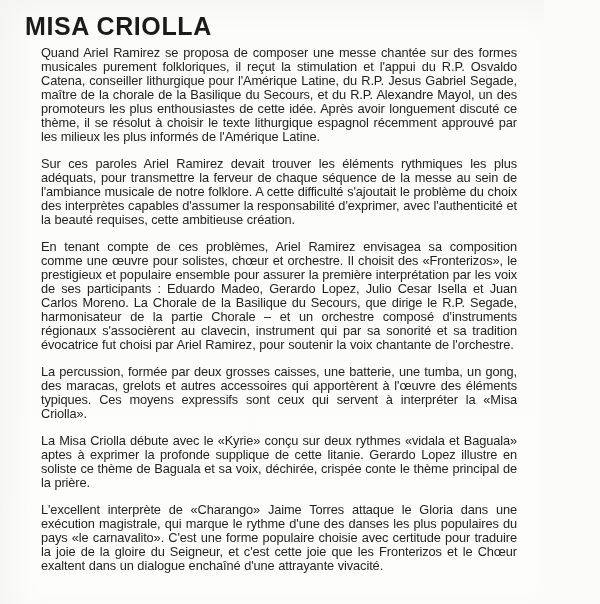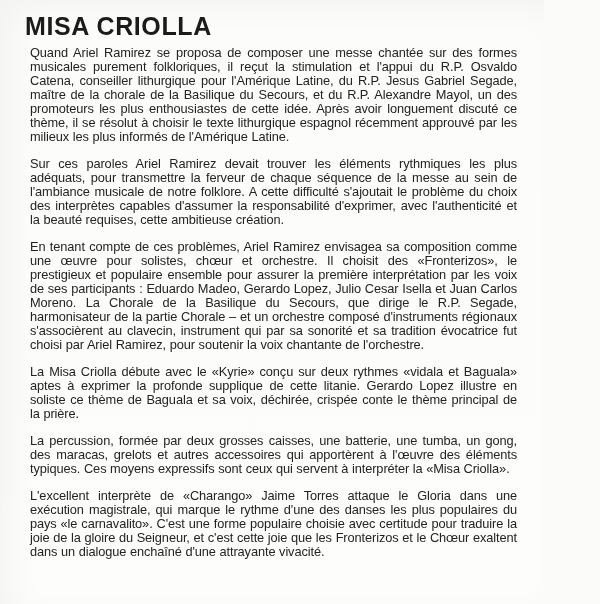--- a/index.html
+++ b/index.html
@@ -24,38 +24,38 @@
   }
   .page-title {
     margin: 0 0 7px 0;
     font-size: 25px;
     font-weight: 700;
     letter-spacing: 0.6px;
     color: #1b1b1b;
     line-height: 1.05;
   }
   .body-text p {
-    margin: 0 0 13px 5px;
+    margin: 0 0 13px 16px;
     font-size: 12.8px;
     line-height: 14px;
     letter-spacing: -0.1px;
     word-spacing: 0.2px;
     text-align: justify;
     color: #232323;
   }
   .body-text p:last-child {
     margin-bottom: 0;
   }
 </style>
 </head>
 <body>
 
 <div class="page">
   <h1 class="page-title">MISA CRIOLLA</h1>
   <div class="body-text">
     <p>Quand Ariel Ramirez se proposa de composer une messe chantée sur des formes musicales purement folkloriques, il reçut la stimulation et l'appui du R.P. Osvaldo Catena, conseiller lithurgique pour l'Amérique Latine, du R.P. Jesus Gabriel Segade, maître de la chorale de la Basilique du Secours, et du R.P. Alexandre Mayol, un des promoteurs les plus enthousiastes de cette idée. Après avoir longuement discuté ce thème, il se résolut à choisir le texte lithurgique espagnol récemment approuvé par les milieux les plus informés de l'Amérique Latine.</p>
     <p>Sur ces paroles Ariel Ramirez devait trouver les éléments rythmiques les plus adéquats, pour transmettre la ferveur de chaque séquence de la messe au sein de l'ambiance musicale de notre folklore. A cette difficulté s'ajoutait le problème du choix des interprètes capables d'assumer la responsabilité d'exprimer, avec l'authenticité et la beauté requises, cette ambitieuse création.</p>
     <p>En tenant compte de ces problèmes, Ariel Ramirez envisagea sa composition comme une œuvre pour solistes, chœur et orchestre. Il choisit des «Fronterizos», le prestigieux et populaire ensemble pour assurer la première interprétation par les voix de ses participants : Eduardo Madeo, Gerardo Lopez, Julio Cesar Isella et Juan Carlos Moreno. La Chorale de la Basilique du Secours, que dirige le R.P. Segade, harmonisateur de la partie Chorale – et un orchestre composé d'instruments régionaux s'associèrent au clavecin, instrument qui par sa sonorité et sa tradition évocatrice fut choisi par Ariel Ramirez, pour soutenir la voix chantante de l'orchestre.</p>
+    <p>La percussion, formée par deux grosses caisses, une batterie, une tumba, un gong, des maracas, grelots et autres accessoires qui apportèrent à l'œuvre des éléments typiques. Ces moyens expressifs sont ceux qui servent à interpréter la «Misa Criolla».</p>
     <p>La Misa Criolla débute avec le «Kyrie» conçu sur deux rythmes «vidala et Baguala» aptes à exprimer la profonde supplique de cette litanie. Gerardo Lopez illustre en soliste ce thème de Baguala et sa voix, déchirée, crispée conte le thème principal de la prière.</p>
-    <p>La percussion, formée par deux grosses caisses, une batterie, une tumba, un gong, des maracas, grelots et autres accessoires qui apportèrent à l'œuvre des éléments typiques. Ces moyens expressifs sont ceux qui servent à interpréter la «Misa Criolla».</p>
     <p>L'excellent interprète de «Charango» Jaime Torres attaque le Gloria dans une exécution magistrale, qui marque le rythme d'une des danses les plus populaires du pays «le carnavalito». C'est une forme populaire choisie avec certitude pour traduire la joie de la gloire du Seigneur, et c'est cette joie que les Fronterizos et le Chœur exaltent dans un dialogue enchaîné d'une attrayante vivacité.</p>
   </div>
 </div>
 
 </body></html>

